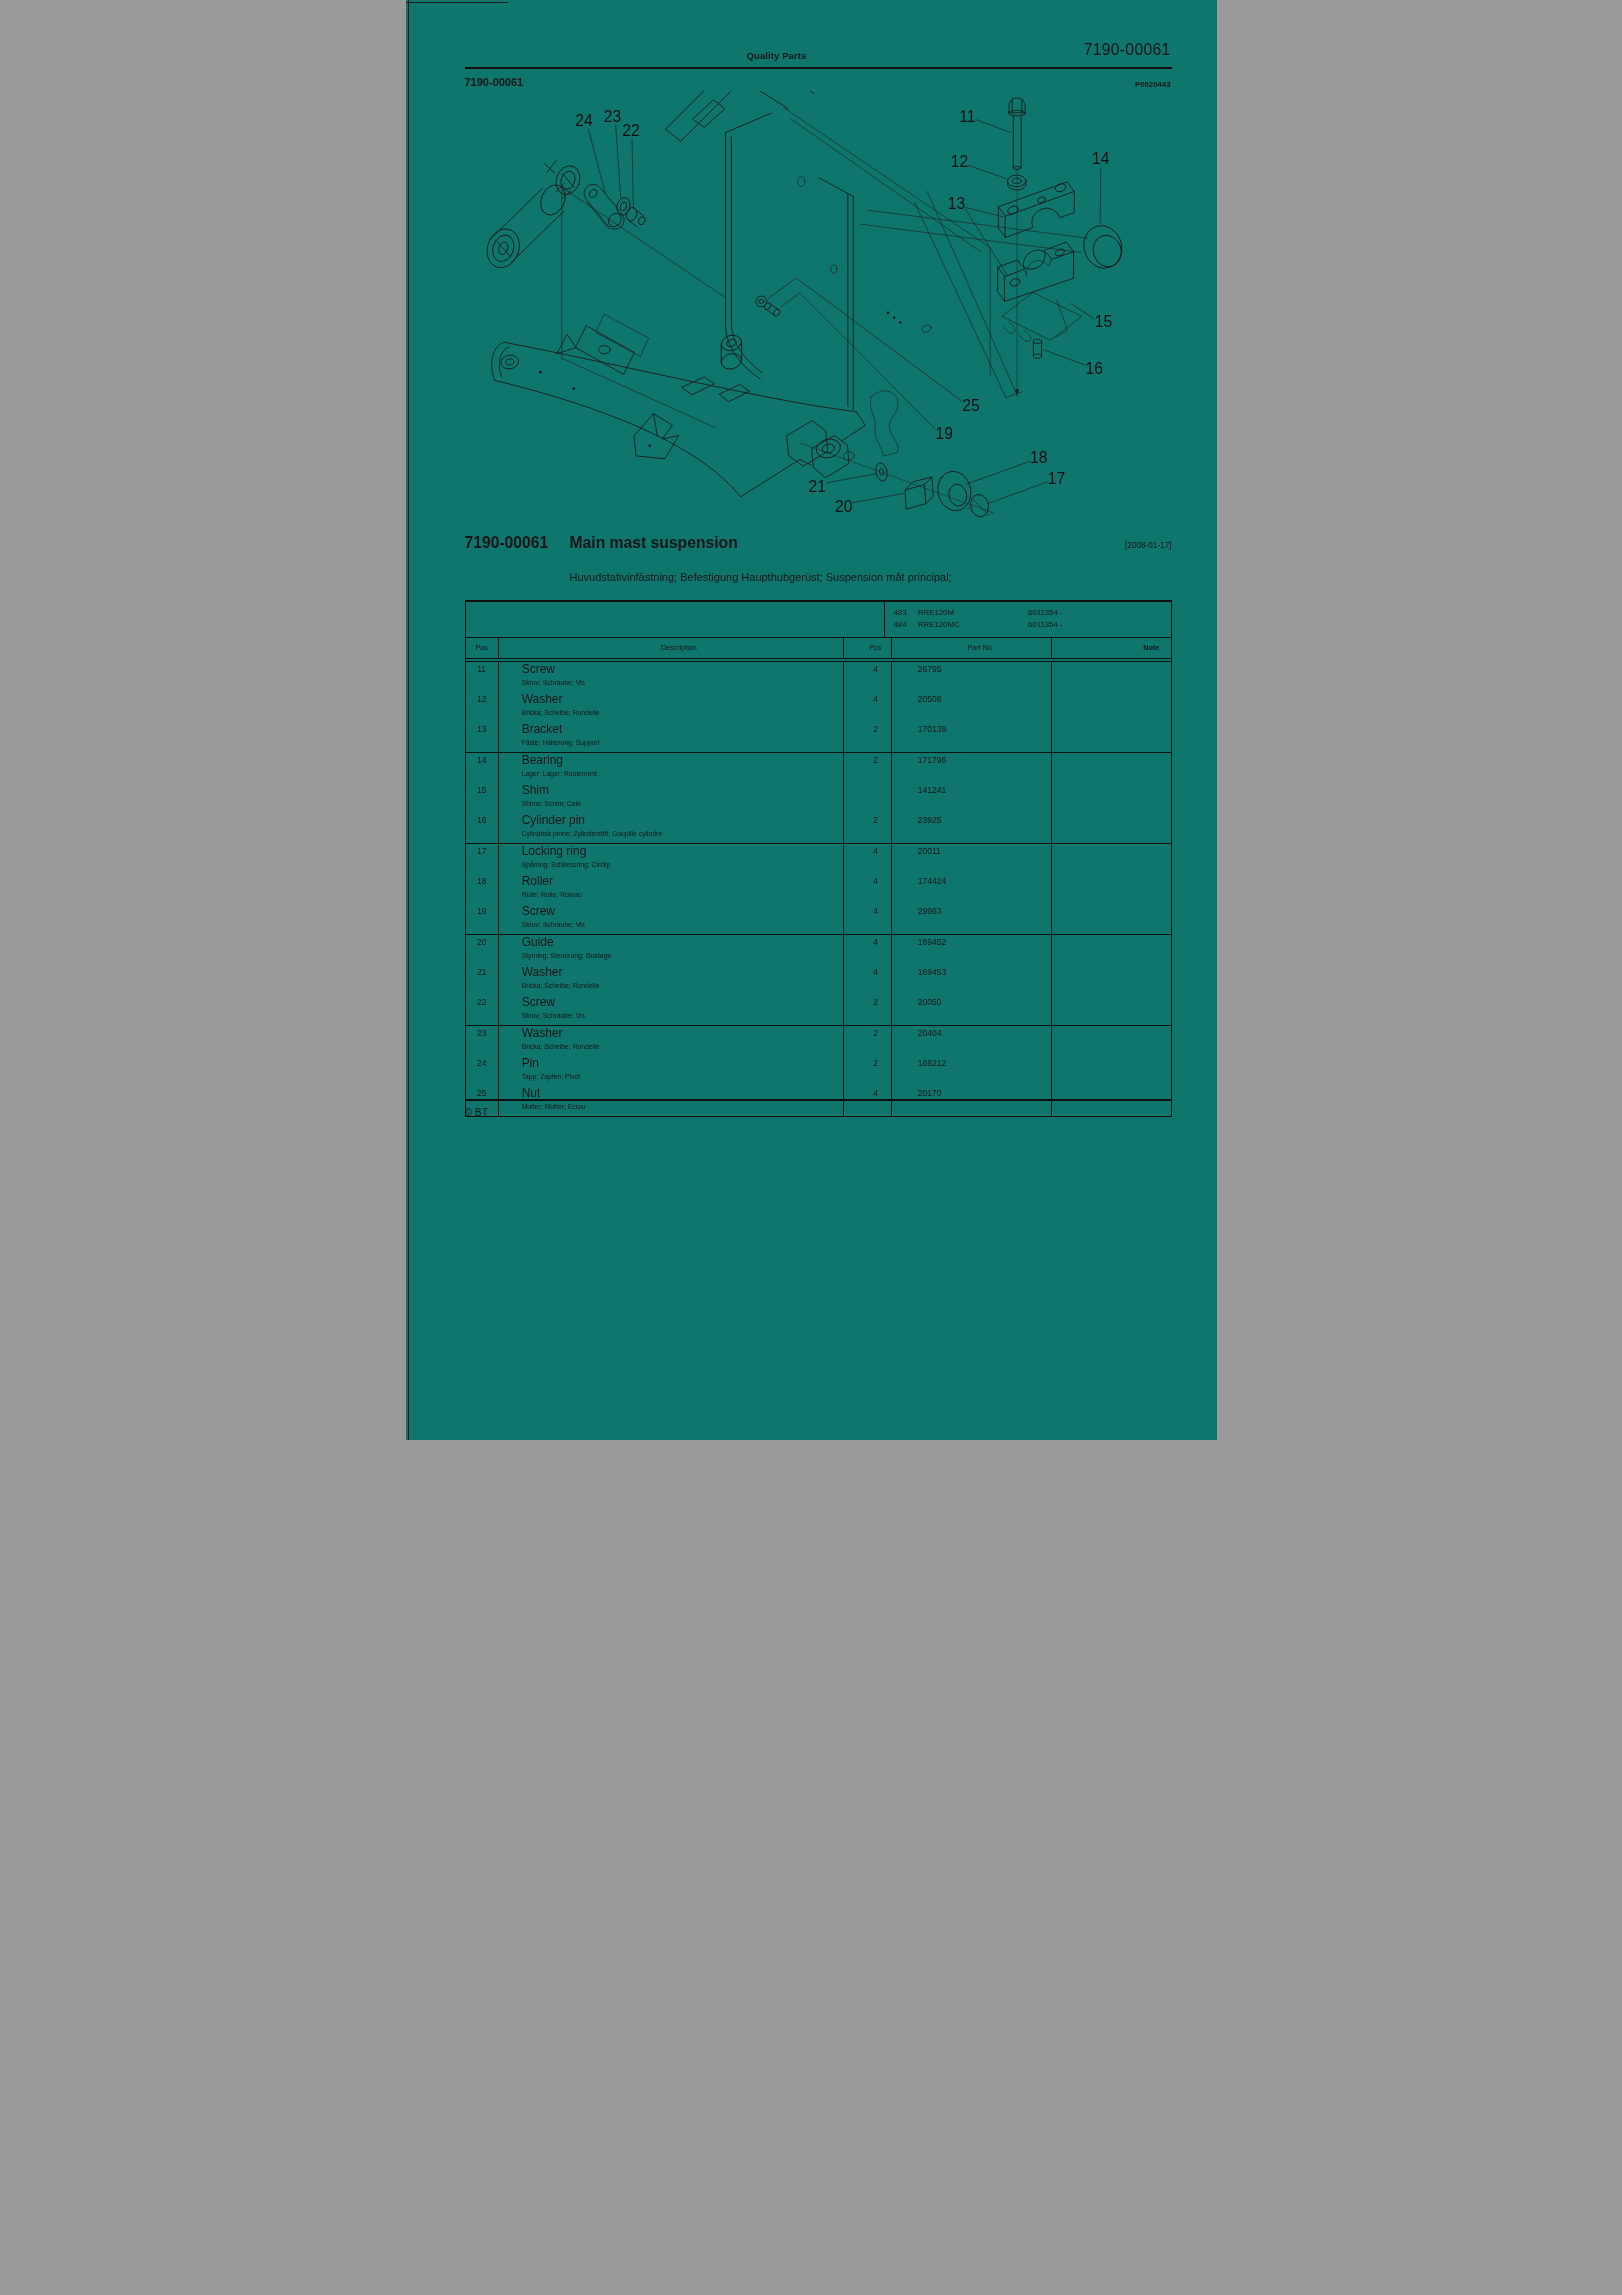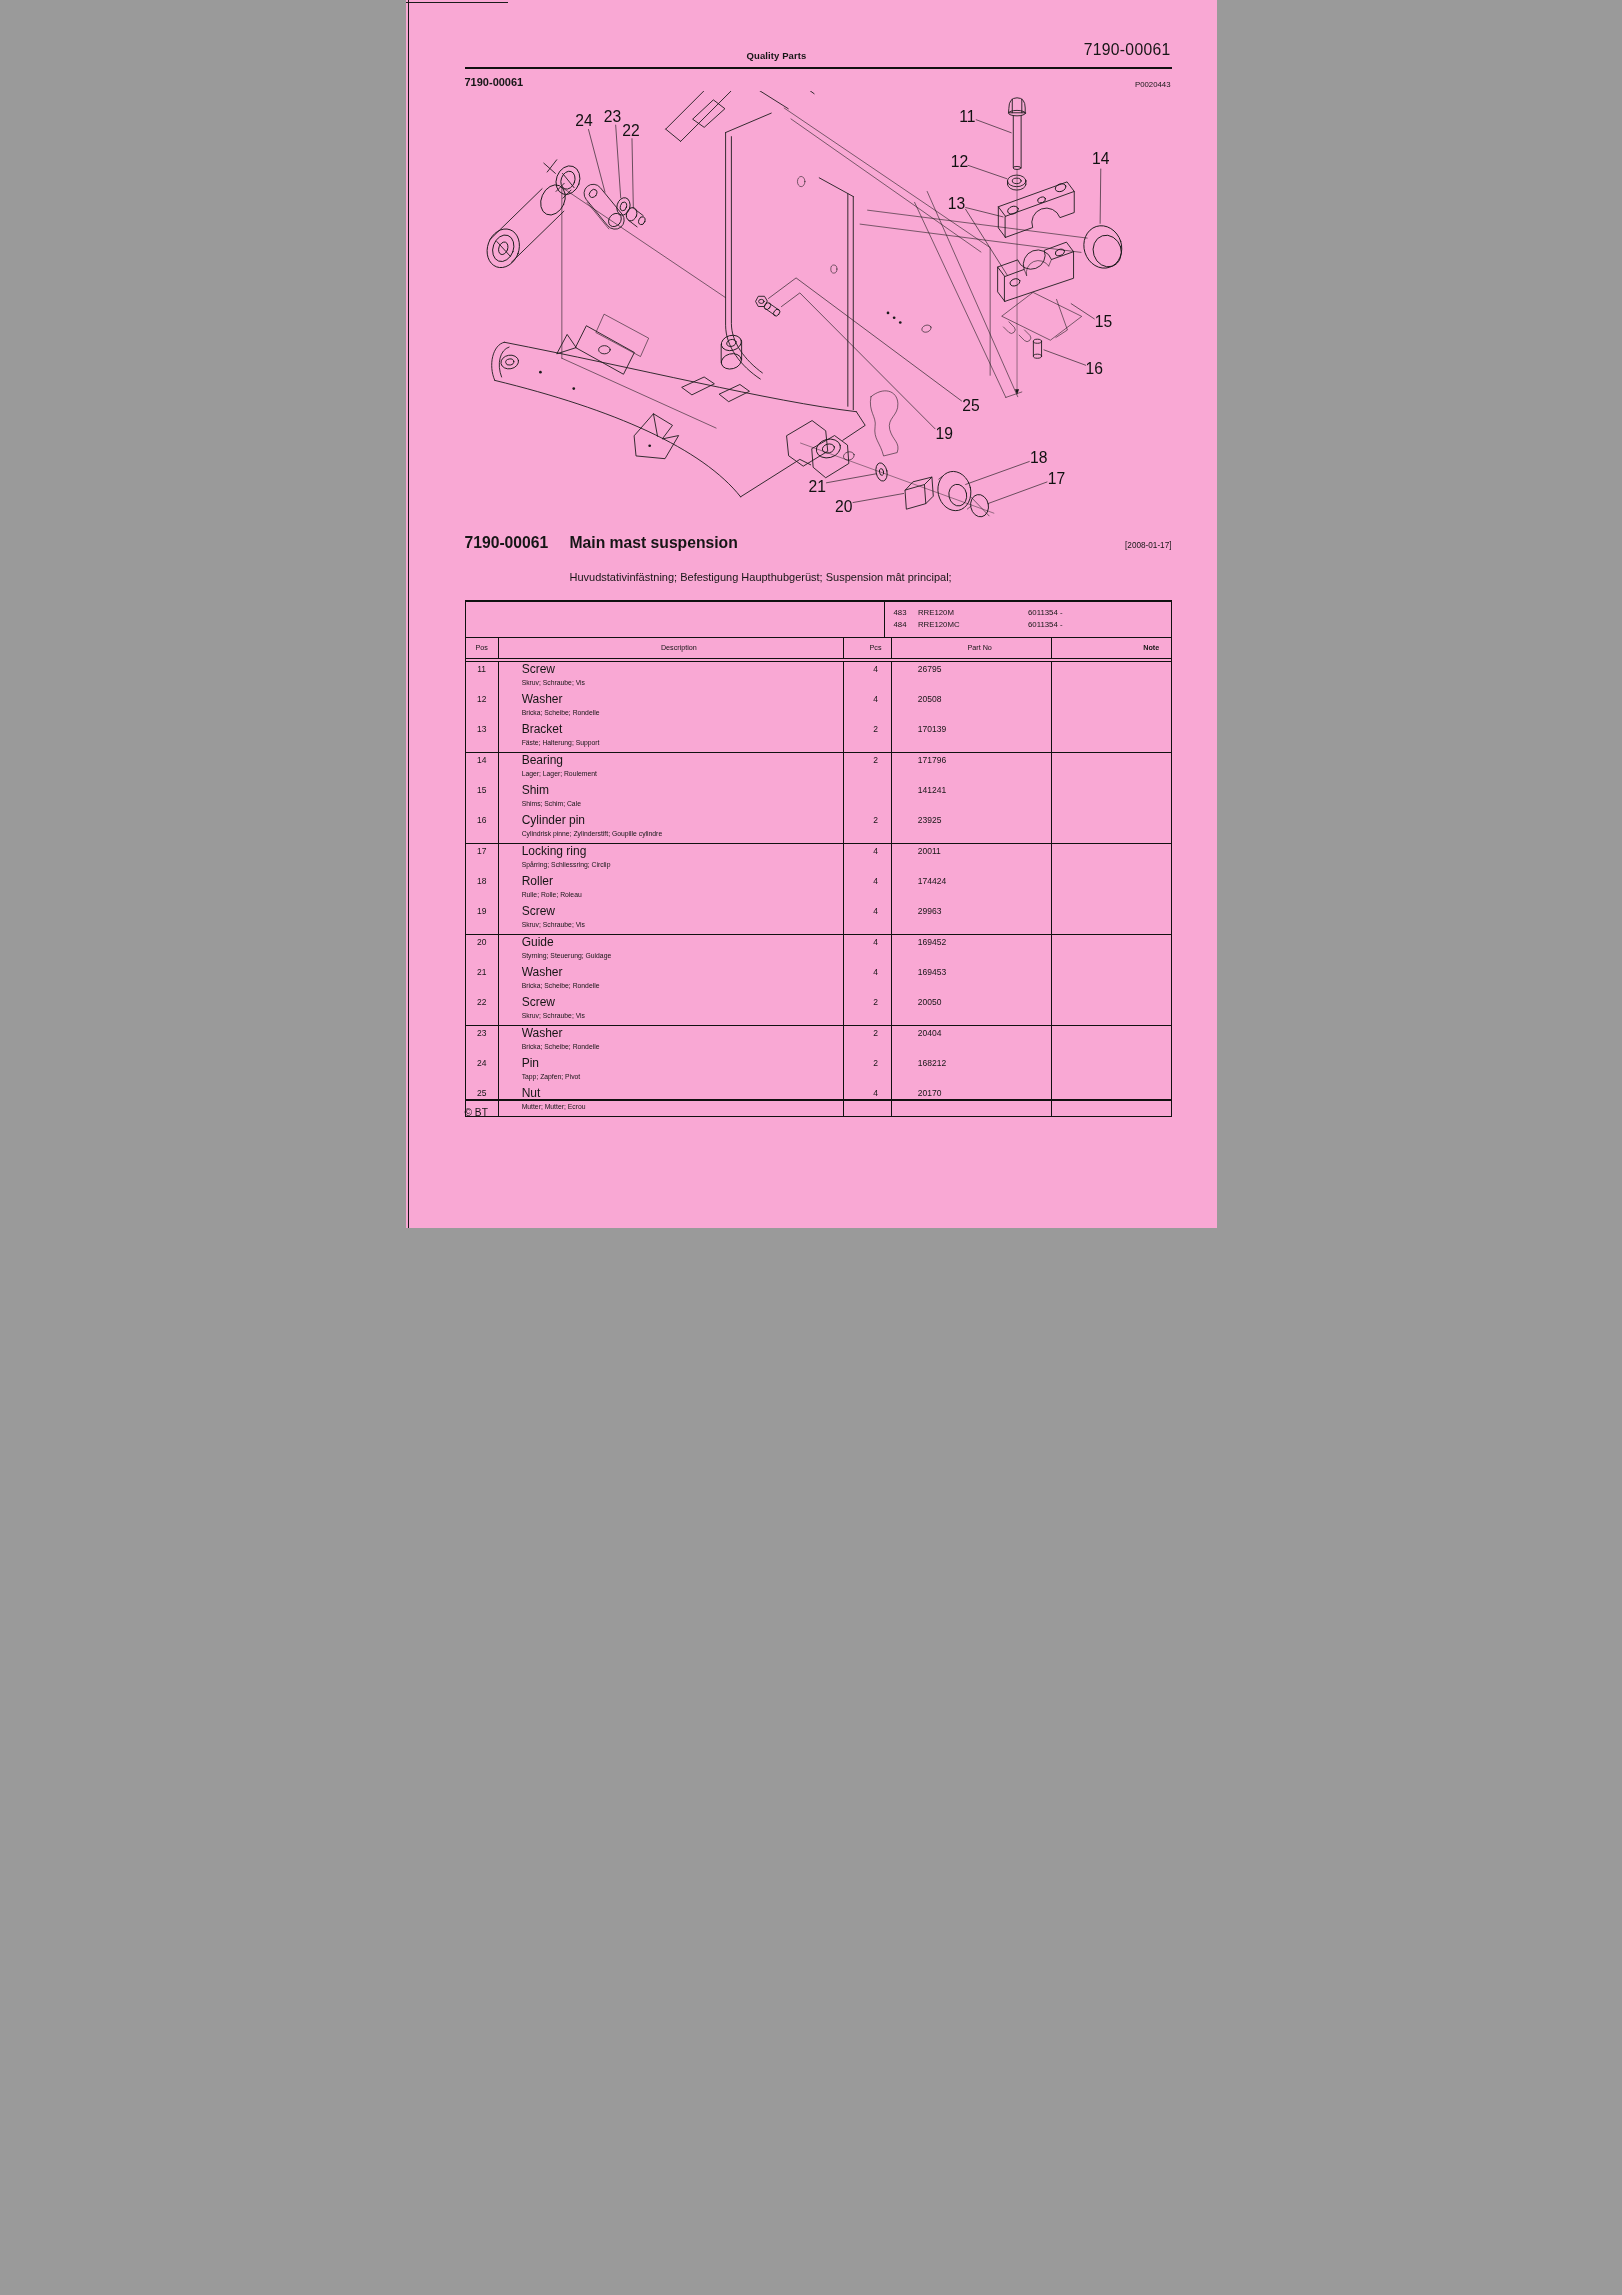--- a/index.html
+++ b/index.html
@@ -1,31 +1,31 @@
 <!DOCTYPE html>
 <html style="font-size:11px"><head>
 <meta charset="utf-8">
 <style>
   html,body { margin:0; padding:0; background:#9a9a9a; }
   .page {
-    position:relative; width:811px; height:1228px; margin:0 auto;
-    background:#f9a8d4; color:#161616;
+    position:relative; width:811px; height:1440px; margin:0 auto;
+    background:#0f766e; color:#161616;
     font-family:"Liberation Sans","DejaVu Sans",sans-serif;
     overflow:hidden;
   }
   .scan-edge-left { position:absolute; left:2px; top:0; width:1.4px; height:100%; background:#1a1a1a; }
   .scan-edge-top  { position:absolute; left:0; top:2px; width:102px; height:1.4px; background:#1a1a1a; }
 
   
   .hdr-center { position:absolute; top:50px; left:371px; transform:translateX(-50%);
                 font-size:9.5px; font-weight:700; letter-spacing:0.1px; }
   .hdr-right  { position:absolute; top:41px; right:46px; font-size:15.7px; font-weight:400; letter-spacing:0.3px; }
   .hdr-rule   { position:absolute; top:67px; left:59px; width:707px; height:2px; background:#111; }
   .sub-left   { position:absolute; top:76px; left:59px; font-size:11px; font-weight:700; }
-  .sub-right  { position:absolute; top:80px; right:46px; font-size:7.8px; font-weight:400; }
+  .sub-right  { position:absolute; top:80px; right:46px; font-size:7.8px; font-weight:700; }
 
   
   .diagram { position:absolute; left:41px; top:91px; width:722px; height:446px; }
   .diagram svg { width:100%; height:100%; }
   .ln  { fill:none; stroke:#1a1a1a; stroke-width:2.6; stroke-linecap:round; stroke-linejoin:round; }
   .tn  { fill:none; stroke:#1a1a1a; stroke-width:1.7; stroke-linecap:round; stroke-linejoin:round; }
   .ax  { fill:none; stroke:#1a1a1a; stroke-width:1.3; }
   .leader { fill:none; stroke:#1a1a1a; stroke-width:1.9; }
   .callout { font-family:"Liberation Sans","DejaVu Sans",sans-serif; font-size:46px; fill:#111;
              text-anchor:middle; dominant-baseline:central; }

